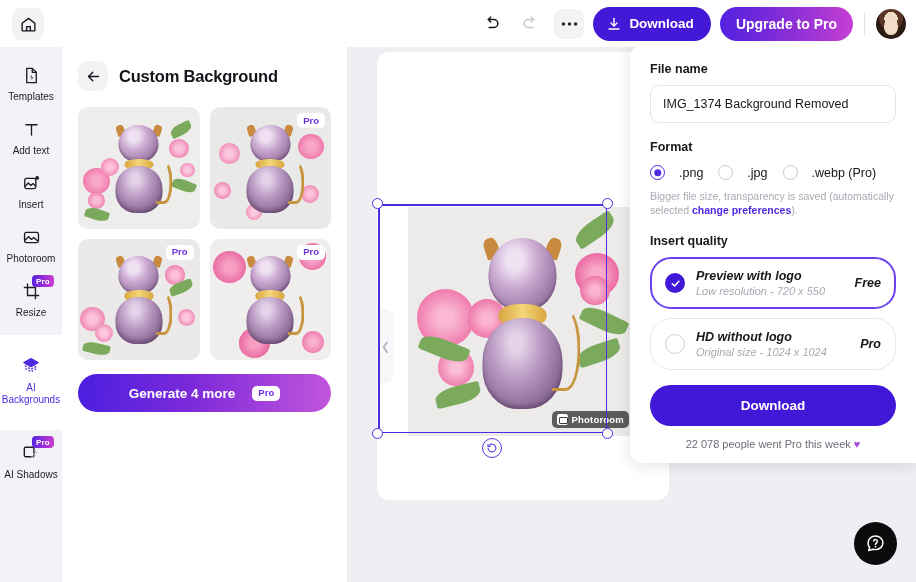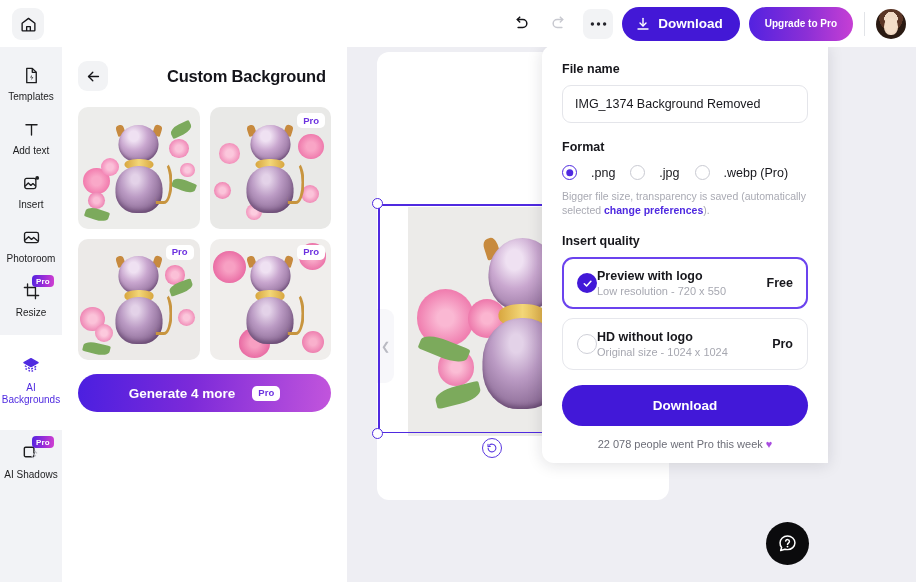--- a/index.html
+++ b/index.html
@@ -2,21 +2,21 @@
 <html><head>
 <meta charset="utf-8">
 <style>
   * { box-sizing: border-box; margin: 0; padding: 0; }
   html, body {
     width: 916px; height: 582px;
     font-family: "Liberation Sans", sans-serif;
     background: #ffffff;
     overflow: hidden;
   }
-  .app { position: relative; width: 828px; height: 582px; background: #14b8a6; }
+  .app { position: relative; width: 916px; height: 582px; background: #14b8a6; }
 
   
   .topbar {
     position: absolute; top: 0; left: 0; width: 916px; height: 47px;
     background: #fff; display: flex; align-items: center; z-index: 30;
   }
   .home-btn {
     position: absolute; left: 12px; top: 8px; width: 32px; height: 32px;
     border-radius: 9px; background: #f2f3f5;
     display: flex; align-items: center; justify-content: center; cursor: pointer;
@@ -32,21 +32,21 @@
   .icon-btn.more { background: #f2f3f5; }
   .btn-download {
     height: 34px; padding: 0 17px 0 13px; border-radius: 17px;
     background: #4318d6; color: #fff; font-size: 13.5px; font-weight: bold;
     display: flex; align-items: center; gap: 7px; cursor: pointer; border: none;
     font-family: "Liberation Sans", sans-serif;
   }
   .btn-upgrade {
     height: 34px; padding: 0 16px; border-radius: 17px;
     background: linear-gradient(90deg,#5322e0 0%,#8b2fd6 55%,#c63fd4 100%);
-    color: #fff; font-size: 10px; font-weight: bold;
+    color: #fff; font-size: 14px; font-weight: bold;
     display: flex; align-items: center; cursor: pointer; border: none;
     font-family: "Liberation Sans", sans-serif;
   }
   .vdiv { width: 1px; height: 24px; background: #e2e4e8; margin: 0 2px; }
   .avatar {
     width: 30px; height: 30px; border-radius: 50%; overflow: hidden;
     background: radial-gradient(circle at 50% 32%, #f0d9c5 0 26%, #5a3526 27% 46%, #2a1a12 47% 100%);
     position: relative; cursor: pointer; flex: none;
   }
   .avatar::after {
@@ -80,21 +80,21 @@
   
   .panel {
     position: absolute; left: 62px; top: 47px; width: 285px; height: 535px;
     background: #fff; padding: 14px 16px 0;
   }
   .panel-head { display: flex; align-items: center; gap: 11px; margin-bottom: 16px; }
   .back-btn {
     width: 30px; height: 30px; border-radius: 9px; background: #f2f3f5;
     display: flex; align-items: center; justify-content: center; cursor: pointer; flex: none;
   }
-  .panel-title { font-size: 16.5px; font-weight: bold; color: #14141a; letter-spacing: -.2px; margin-left: 48px; }
+  .panel-title { font-size: 16.5px; font-weight: bold; color: #14141a; letter-spacing: -.2px; }
   .prompt-box {
     height: 38px; border: 1px solid #e6e7eb; border-radius: 10px;
     display: flex; align-items: center; padding: 0 11px 0 13px; gap: 8px;
     margin-bottom: 14px; cursor: text; background:#fff;
   }
   .prompt-text { flex: 1; font-size: 12.5px; color: #17171c; white-space: nowrap; overflow: hidden; }
   .thumbs { display: grid; grid-template-columns: 1fr 1fr; gap: 10px; }
   .thumb {
     position: relative; aspect-ratio: 1/1; border-radius: 10px; overflow: hidden;
     background: #ececec; cursor: pointer;
@@ -211,23 +211,24 @@
   .radio.on::after {
     content:''; position:absolute; left:50%; top:50%; transform:translate(-50%,-50%);
     width:7.5px; height:7.5px; border-radius:50%; background:#4f2ae0;
   }
   .radio-lbl { font-size: 12.5px; color: #17171c; }
   .hint {
     margin-top: 9px; font-size: 10.5px; line-height: 14px; color: #a9aab3;
   }
   .hint a { color: #4f2ae0; font-weight: bold; text-decoration: none; cursor: pointer; }
   .qual-card {
-    margin-top: 9px; border: 1px solid #e6e7ec; border-radius: 11px;
-    padding: 11px 14px; display: flex; align-items: center; cursor: pointer;
+    margin-top: 9px; border: 1px solid #e6e7ec; border-radius: 21px;
+    padding: 11px 14px; display: flex; align-items: center; gap: 11px; cursor: pointer;
     background:#fff;
+    font-style:italic;
   }
   .qual-card.sel { border: 2px solid #6b43ee; padding: 10px 13px; }
   .check-on {
     width: 20px; height: 20px; border-radius: 50%; background: #4218d8; flex: none;
     display: flex; align-items: center; justify-content: center;
   }
   .check-off {
     width: 20px; height: 20px; border-radius: 50%; border: 1.7px solid #cfd0d8;
     flex: none; background:#fff;
   }

